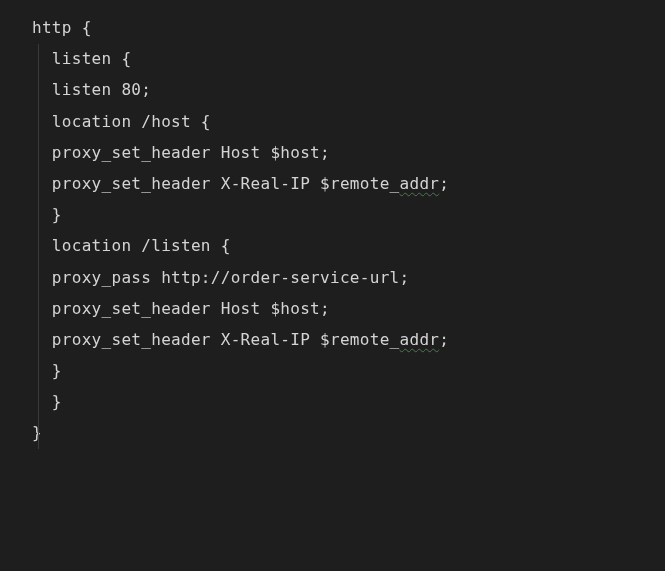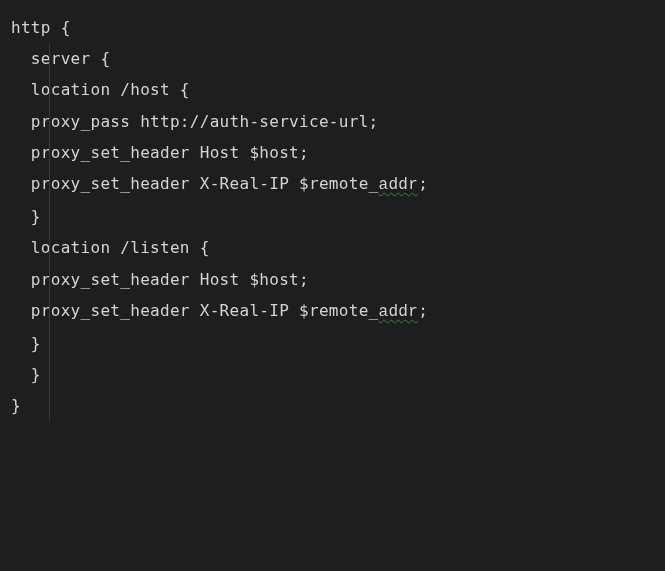--- a/index.html
+++ b/index.html
@@ -14,21 +14,21 @@
       font-family: 'SF Mono', 'Monaco', 'Menlo', 'Consolas', monospace;
       font-size: 16px;
       line-height: 1.95;
       color: #9ca3af;
       padding: 12px 0;
       overflow: hidden;
       position: relative;
     }
     .code-container {
       position: relative;
-      margin-left: 11px;
+      padding-left: 32px;
     }
     .indent-guide {
       position: absolute;
       left: 38px;
       top: 32px;
       bottom: 0;
       width: 1px;
       background: #3a3a3a;
     }
     .line {
@@ -37,36 +37,36 @@
     }
     .txt {
       color: #d4d4d4;
     }
     .underline {
       text-decoration-line: underline;
       text-decoration-style: wavy;
       text-decoration-color: #4a7a4a;
       text-decoration-thickness: 1px;
       text-underline-offset: 3px;
-      font-family: Liberation Mono, monospace;
     }
   </style>
 </head>
 <body>
 
 <div class="code-container">
   <div class="indent-guide"></div>
   <div class="line txt">http {</div>
-  <div class="line txt">  server {</div>
+  <div class="line txt">  listen {</div>
+  <div class="line txt">  listen 80;</div>
   <div class="line txt"></div>
   <div class="line txt">  location /host {</div>
-  <div class="line txt">  proxy_pass http://auth-service-url;</div>
   <div class="line txt">  proxy_set_header Host $host;</div>
   <div class="line txt"><span>  proxy_set_header X-Real-IP $remote_</span><span class="underline">addr</span><span>;</span></div>
   <div class="line txt">  }</div>
   <div class="line txt"></div>
   <div class="line txt">  location /listen {</div>
+  <div class="line txt">  proxy_pass http://order-service-url;</div>
   <div class="line txt">  proxy_set_header Host $host;</div>
   <div class="line txt"><span>  proxy_set_header X-Real-IP $remote_</span><span class="underline">addr</span><span>;</span></div>
   <div class="line txt">  }</div>
   <div class="line txt">  }</div>
   <div class="line txt">}</div>
 </div>
 
 </body></html>

